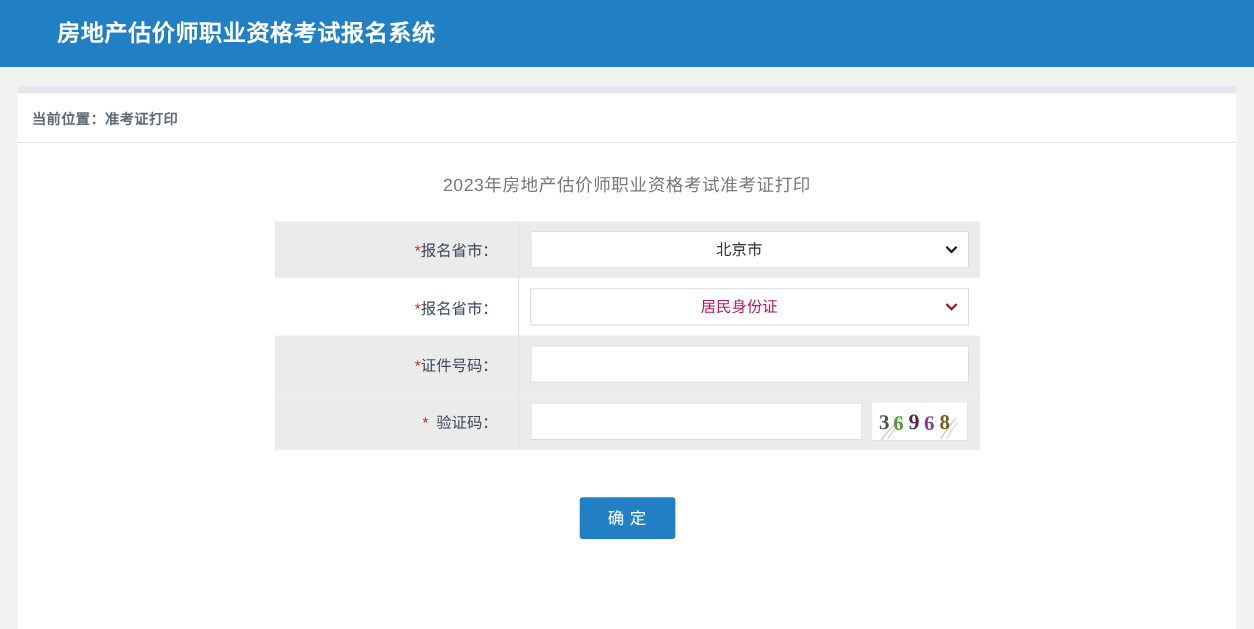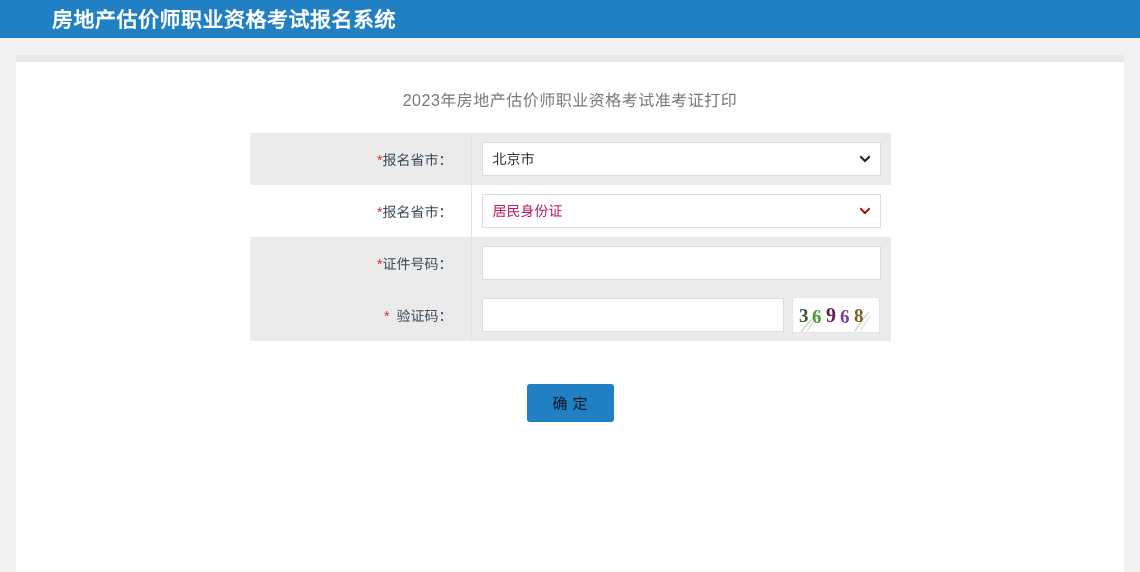--- a/index.html
+++ b/index.html
@@ -11,21 +11,21 @@
   body {
     width: 1140px;
     height: 572px;
     background: #f1f1f1;
     font-family: "Liberation Sans", "DejaVu Sans", sans-serif;
     overflow: hidden;
   }
 
   
   .site-header {
-    height: 38px;
+    height: 61px;
     background: #2180c4;
     display: flex;
     align-items: center;
     padding-left: 52px;
   }
   .site-title {
     color: #ffffff;
     font-size: 21px;
     font-weight: bold;
     letter-spacing: 0.5px;
@@ -139,21 +139,21 @@
     position: absolute;
     right: 10px;
     top: 50%;
     transform: translateY(-50%);
     width: 10px;
     height: 10px;
     pointer-events: none;
   }
   .chevron svg { display: block; }
 
-  .field-wide { width: 399px; }
+  .field-wide { width: 399px; justify-content: center; }
   .field-captcha { width: 302px; }
 
   
   .captcha-img {
     width: 88px;
     height: 36px;
     background: #ffffff;
     border: 1px solid #e4e4e4;
     position: relative;
     overflow: hidden;
@@ -166,40 +166,43 @@
   .submit-wrap {
     text-align: center;
     margin-top: 43px;
   }
   .submit-btn {
     display: inline-block;
     width: 87px;
     height: 38px;
     line-height: 38px;
     background: #2180c4;
-    color: #0f172a;
+    color: #ffffff;
     font-size: 15px;
     border: none;
     border-radius: 3px;
     cursor: pointer;
     letter-spacing: 5px;
     text-indent: 5px;
     font-family: Liberation Serif, serif;
   }
 </style>
 </head>
 <body>
 
 <div class="site-header">
   <div class="site-title">房地产估价师职业资格考试报名系统</div>
 </div>
 
 <div class="page-wrap">
   <div class="content-card">
 
+    <div class="breadcrumb-bar">
+      <span class="breadcrumb-text">当前位置：准考证打印</span>
+    </div>
 
     <div class="form-title">2023年房地产估价师职业资格考试准考证打印</div>
 
     <table class="form-table">
       <tbody>
 
         <tr class="form-row shaded">
           <td class="label-cell">
             <span class="req-star">*</span><span>报名省市：</span>
           </td>

